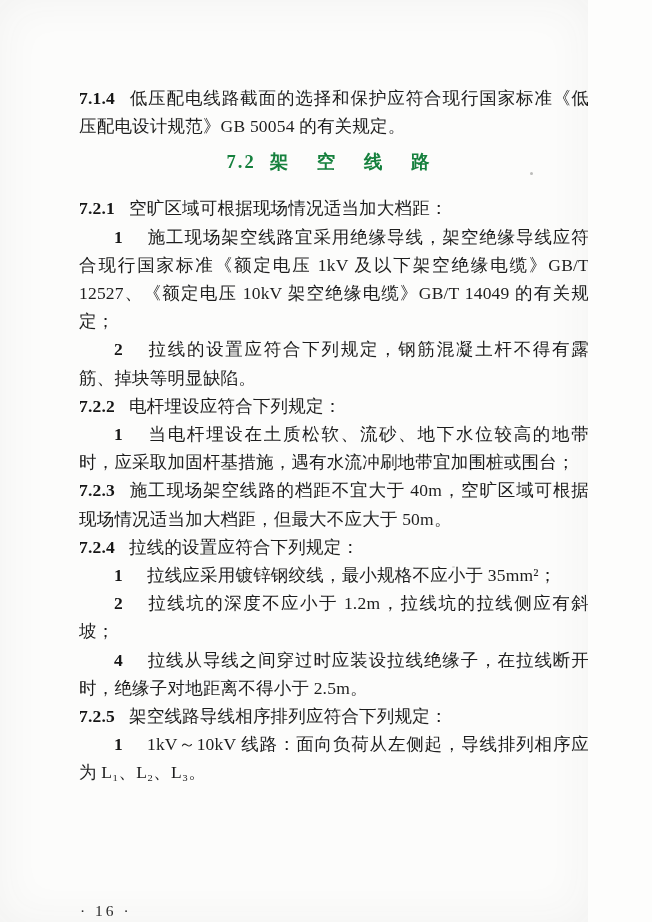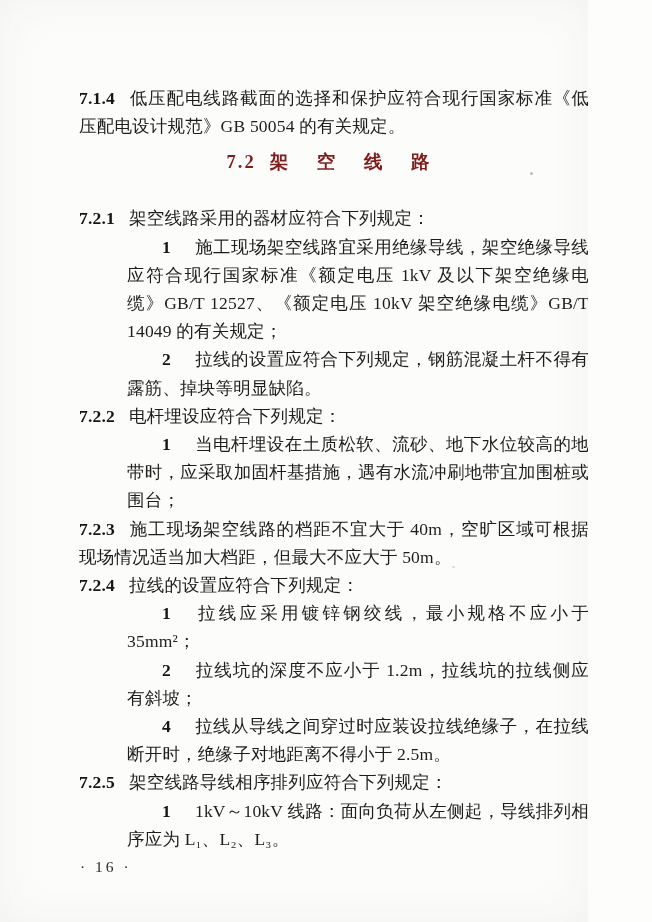--- a/index.html
+++ b/index.html
@@ -31,56 +31,56 @@
     line-height: 28.2px;
     text-align: justify;
     letter-spacing: 0.2px;
   }
   .para .label {
     font-weight: bold;
     color: #161616;
   }
   .clause { text-indent: 0; }
   .clause .label { padding-right: 14px; }
-  .item { text-indent: 35px; margin-left: 48px; }
+  .item { text-indent: 35px; }
   .item .label { padding-right: 24px; }
   .heading {
-    margin: 8px 0 28px 0;
+    margin: 8px 0 18px 0;
     font-size: 18.5px;
     line-height: 28px;
     font-weight: bold;
     text-align: center;
-    color: #7f1d1d;
+    color: #15803d;
   }
   .heading .h-num { margin-right: 14px; letter-spacing: 2px; }
   .heading .h-title { letter-spacing: 12px; }
   .footer {
     position: absolute;
     left: 80px;
-    top: 858px;
+    top: 902px;
     font-size: 15.5px;
     letter-spacing: 3px;
     color: #2a2a2a;
   }
   .speck {
     position: absolute;
     background: rgba(70,70,65,0.35);
     border-radius: 50%;
   }
   .speck-1 { left: 530px; top: 172px; width: 3px; height: 3px; }
   .speck-2 { left: 452px; top: 566px; width: 3px; height: 2px; opacity: .6; }
 </style>
 </head>
 <body>
 
 <div class="page">
   <div class="content">
       <p class="para clause"><span class="label">7.1.4</span><span class="text">低压配电线路截面的选择和保护应符合现行国家标准《低压配电设计规范》GB 50054 的有关规定。</span></p>
       <h2 class="heading"><span class="h-num">7.2</span><span class="h-title">架 空 线 路</span></h2>
-      <p class="para clause"><span class="label">7.2.1</span><span class="text">架空线路采用的器材应符合下列规定：</span></p>
+      <p class="para clause"><span class="label">7.2.1</span><span class="text">空旷区域可根据现场情况适当加大档距：</span></p>
       <p class="para item"><span class="label">1</span><span class="text">施工现场架空线路宜采用绝缘导线，架空绝缘导线应符合现行国家标准《额定电压 1kV 及以下架空绝缘电缆》GB/T 12527、《额定电压 10kV 架空绝缘电缆》GB/T 14049 的有关规定；</span></p>
       <p class="para item"><span class="label">2</span><span class="text">拉线的设置应符合下列规定，钢筋混凝土杆不得有露筋、掉块等明显缺陷。</span></p>
       <p class="para clause"><span class="label">7.2.2</span><span class="text">电杆埋设应符合下列规定：</span></p>
       <p class="para item"><span class="label">1</span><span class="text">当电杆埋设在土质松软、流砂、地下水位较高的地带时，应采取加固杆基措施，遇有水流冲刷地带宜加围桩或围台；</span></p>
       <p class="para clause"><span class="label">7.2.3</span><span class="text">施工现场架空线路的档距不宜大于 40m，空旷区域可根据现场情况适当加大档距，但最大不应大于 50m。</span></p>
       <p class="para clause"><span class="label">7.2.4</span><span class="text">拉线的设置应符合下列规定：</span></p>
       <p class="para item"><span class="label">1</span><span class="text">拉线应采用镀锌钢绞线，最小规格不应小于 35mm²；</span></p>
       <p class="para item"><span class="label">2</span><span class="text">拉线坑的深度不应小于 1.2m，拉线坑的拉线侧应有斜坡；</span></p>
       <p class="para item"><span class="label">4</span><span class="text">拉线从导线之间穿过时应装设拉线绝缘子，在拉线断开时，绝缘子对地距离不得小于 2.5m。</span></p>
       <p class="para clause"><span class="label">7.2.5</span><span class="text">架空线路导线相序排列应符合下列规定：</span></p>

